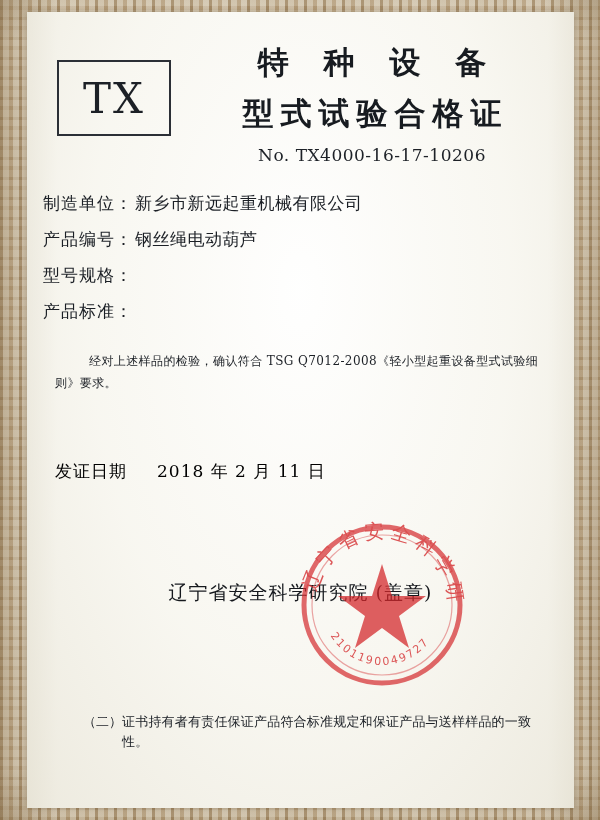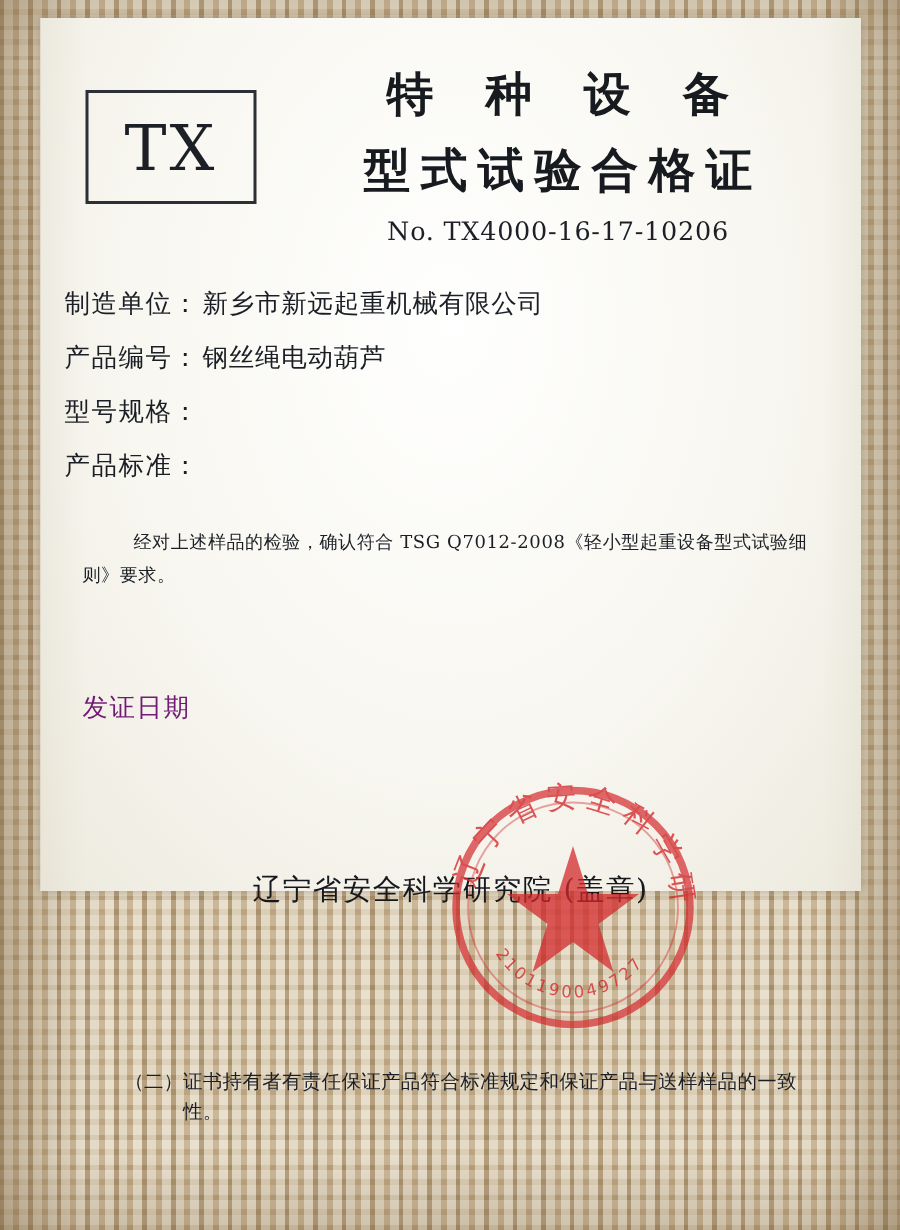--- a/index.html
+++ b/index.html
@@ -57,21 +57,21 @@
       linear-gradient(to bottom, rgba(120,95,60,0.18) 0px, rgba(120,95,60,0.0) 40px),
       linear-gradient(to top, rgba(120,95,60,0.22) 0px, rgba(120,95,60,0.0) 50px);
   }
 
   
   #certificate-page {
     position: absolute;
     left: 27px;
     top: 12px;
     width: 547px;
-    height: 582px;
+    height: 796px;
     background: #fbfbf7;
     box-shadow: 0 0 6px rgba(90,70,40,0.35);
   }
   .page-tint {
     position: absolute;
     inset: 0;
     background:
       radial-gradient(ellipse at 50% 35%, rgba(255,255,255,0.9) 0%, rgba(246,244,236,0.6) 55%, rgba(232,228,214,0.75) 100%),
       linear-gradient(to right, rgba(214,208,190,0.55) 0px, rgba(255,255,255,0) 30px),
       linear-gradient(to left, rgba(214,208,190,0.5) 0px, rgba(255,255,255,0) 26px);
@@ -178,21 +178,21 @@
 
   
   .issue-row {
     position: absolute;
     left: 28px;
     top: 448px;
     display: flex;
     align-items: baseline;
     font-family: "DejaVu Serif", "Liberation Serif", serif;
     font-size: 17px;
-    color: #701a75;
+    color: #000000;
     justify-content: flex-end;
   }
   .issue-label { letter-spacing: 1px; }
   .issue-value { margin-left: 30px; letter-spacing: 1px; }
 
   
   .issuer {
     position: absolute;
     left: 0;
     top: 568px;
@@ -276,20 +276,21 @@
         </div>
         <div class="field-row">
           <div class="field-label">产品标准：</div>
         </div>
       </div>
 
       <div class="statement">经对上述样品的检验，确认符合 TSG Q7012-2008《轻小型起重设备型式试验细则》要求。</div>
 
       <div class="issue-row">
         <div class="issue-label">发证日期</div>
+        <div class="issue-value">2018 年 2 月 11 日</div>
       </div>
 
       <div class="issuer">辽宁省安全科学研究院 (盖章)</div>
 
       <div class="stamp">
         <svg width="186" height="186" viewBox="0 0 186 186" xmlns="http://www.w3.org/2000/svg">
           <defs>
             <path id="arcpath" d="M 26,93 A 67,67 0 1 1 160,93" fill="none"></path>
             <path id="arcpathbottom" d="M 33,93 A 60,60 0 1 0 153,93" fill="none"></path>
           </defs>

